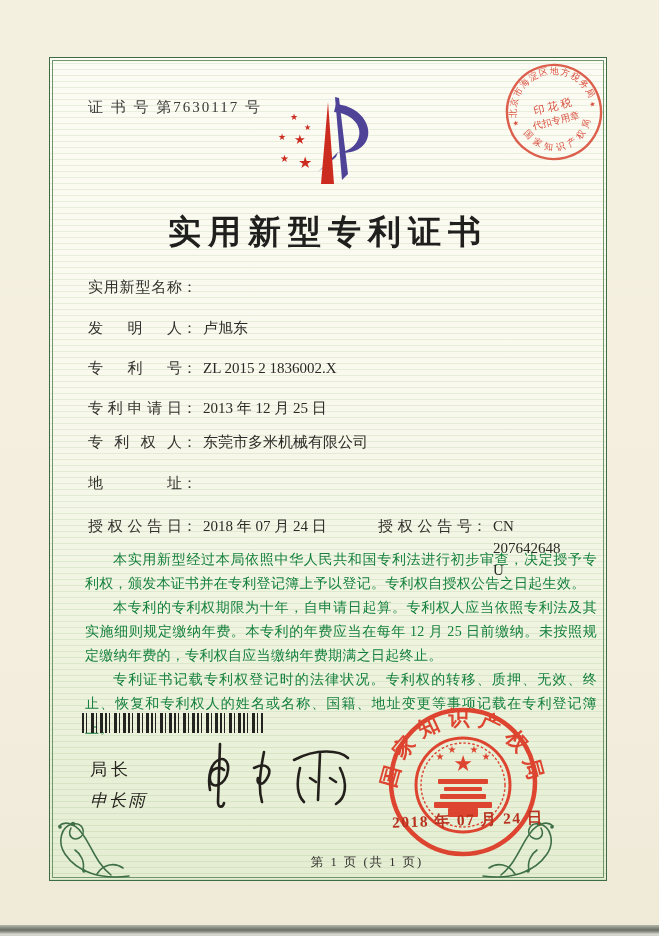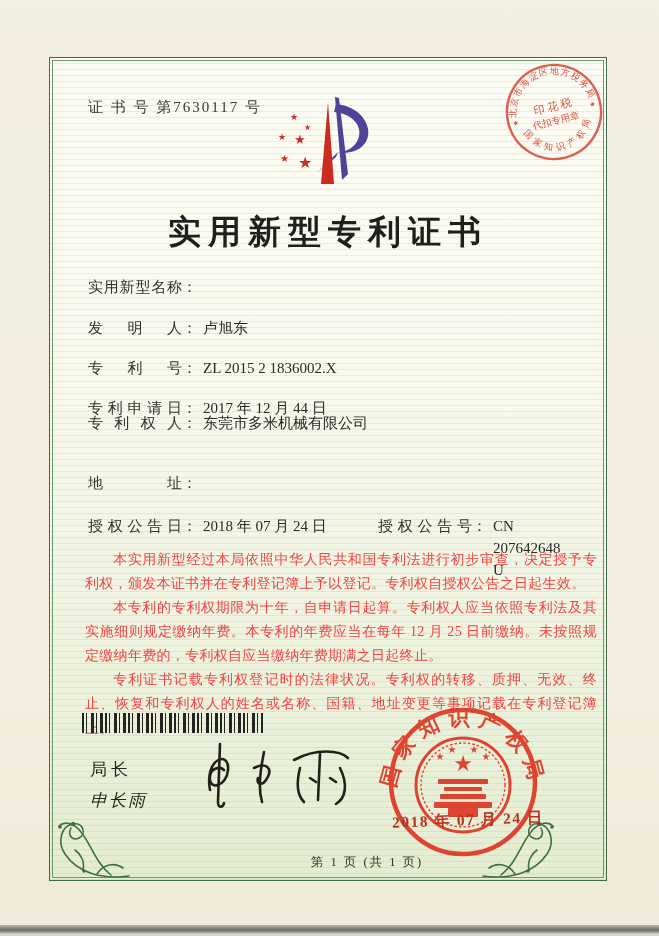--- a/index.html
+++ b/index.html
@@ -27,25 +27,25 @@
   .title{
     position:absolute;left:49px;top:193px;width:558px;text-align:center;
     font-size:33px;font-weight:bold;letter-spacing:7px;color:#1f1f1d;margin-top:17px;
   }
   .fields{position:absolute;left:88px;top:0;width:510px;font-size:15px;}
   .field-row{position:absolute;left:0;display:flex;align-items:flex-start;line-height:22px;white-space:normal;font-family:Liberation Serif, serif;}
   .field-label{display:inline-block;width:94px;text-align:justify;text-align-last:justify;flex:none;color:#33312d;}
   .field-colon{flex:none;color:#33312d;}
   .field-value{margin-left:6px;color:#2c2a26;max-width:400px;}
   .row-1{top:276px}.row-2{top:317px}.row-3{top:357px}.row-4{top:397px}
-  .row-5{top:412px}.row-6{top:472px}.row-7{top:515px}
+  .row-5{top:431px}.row-6{top:472px}.row-7{top:515px}
   .field-right{position:absolute;left:290px;top:0;display:flex;}
   .paragraphs{
     position:absolute;left:85px;top:548px;width:512px;
-    font-size:14px;line-height:1.72;text-align:justify;color:#ef4444;letter-spacing:0.3px;
+    font-size:14px;line-height:1.72;text-align:justify;color:#15803d;letter-spacing:0.3px;
   }
   .paragraphs p{margin:0;text-indent:2em;}
   .barcode{
     position:absolute;left:82px;top:713px;width:181px;height:20px;
     background:repeating-linear-gradient(90deg,
       #23231f 0 2px, rgba(0,0,0,0) 2px 4px,
       #23231f 4px 5px, rgba(0,0,0,0) 5px 9px,
       #23231f 9px 12px, rgba(0,0,0,0) 12px 14px,
       #23231f 14px 15px, rgba(0,0,0,0) 15px 18px,
       #23231f 18px 21px, rgba(0,0,0,0) 21px 23px);
@@ -145,21 +145,21 @@
     <span class="field-value">卢旭东</span>
   </div>
   <div class="field-row row-3">
     <span class="field-label">专利号</span>
       <span class="field-colon">：</span>
     <span class="field-value">ZL 2015 2 1836002.X</span>
   </div>
   <div class="field-row row-4">
     <span class="field-label">专利申请日</span>
       <span class="field-colon">：</span>
-    <span class="field-value">2017 年 12 月 44 日</span>
+    <span class="field-value">2013 年 12 月 25 日</span>
   </div>
   <div class="field-row row-5">
     <span class="field-label">专利权人</span>
       <span class="field-colon">：</span>
     <span class="field-value">东莞市多米机械有限公司</span>
   </div>
   <div class="field-row row-6">
     <span class="field-label">地址</span>
       <span class="field-colon">：</span>
   </div>

